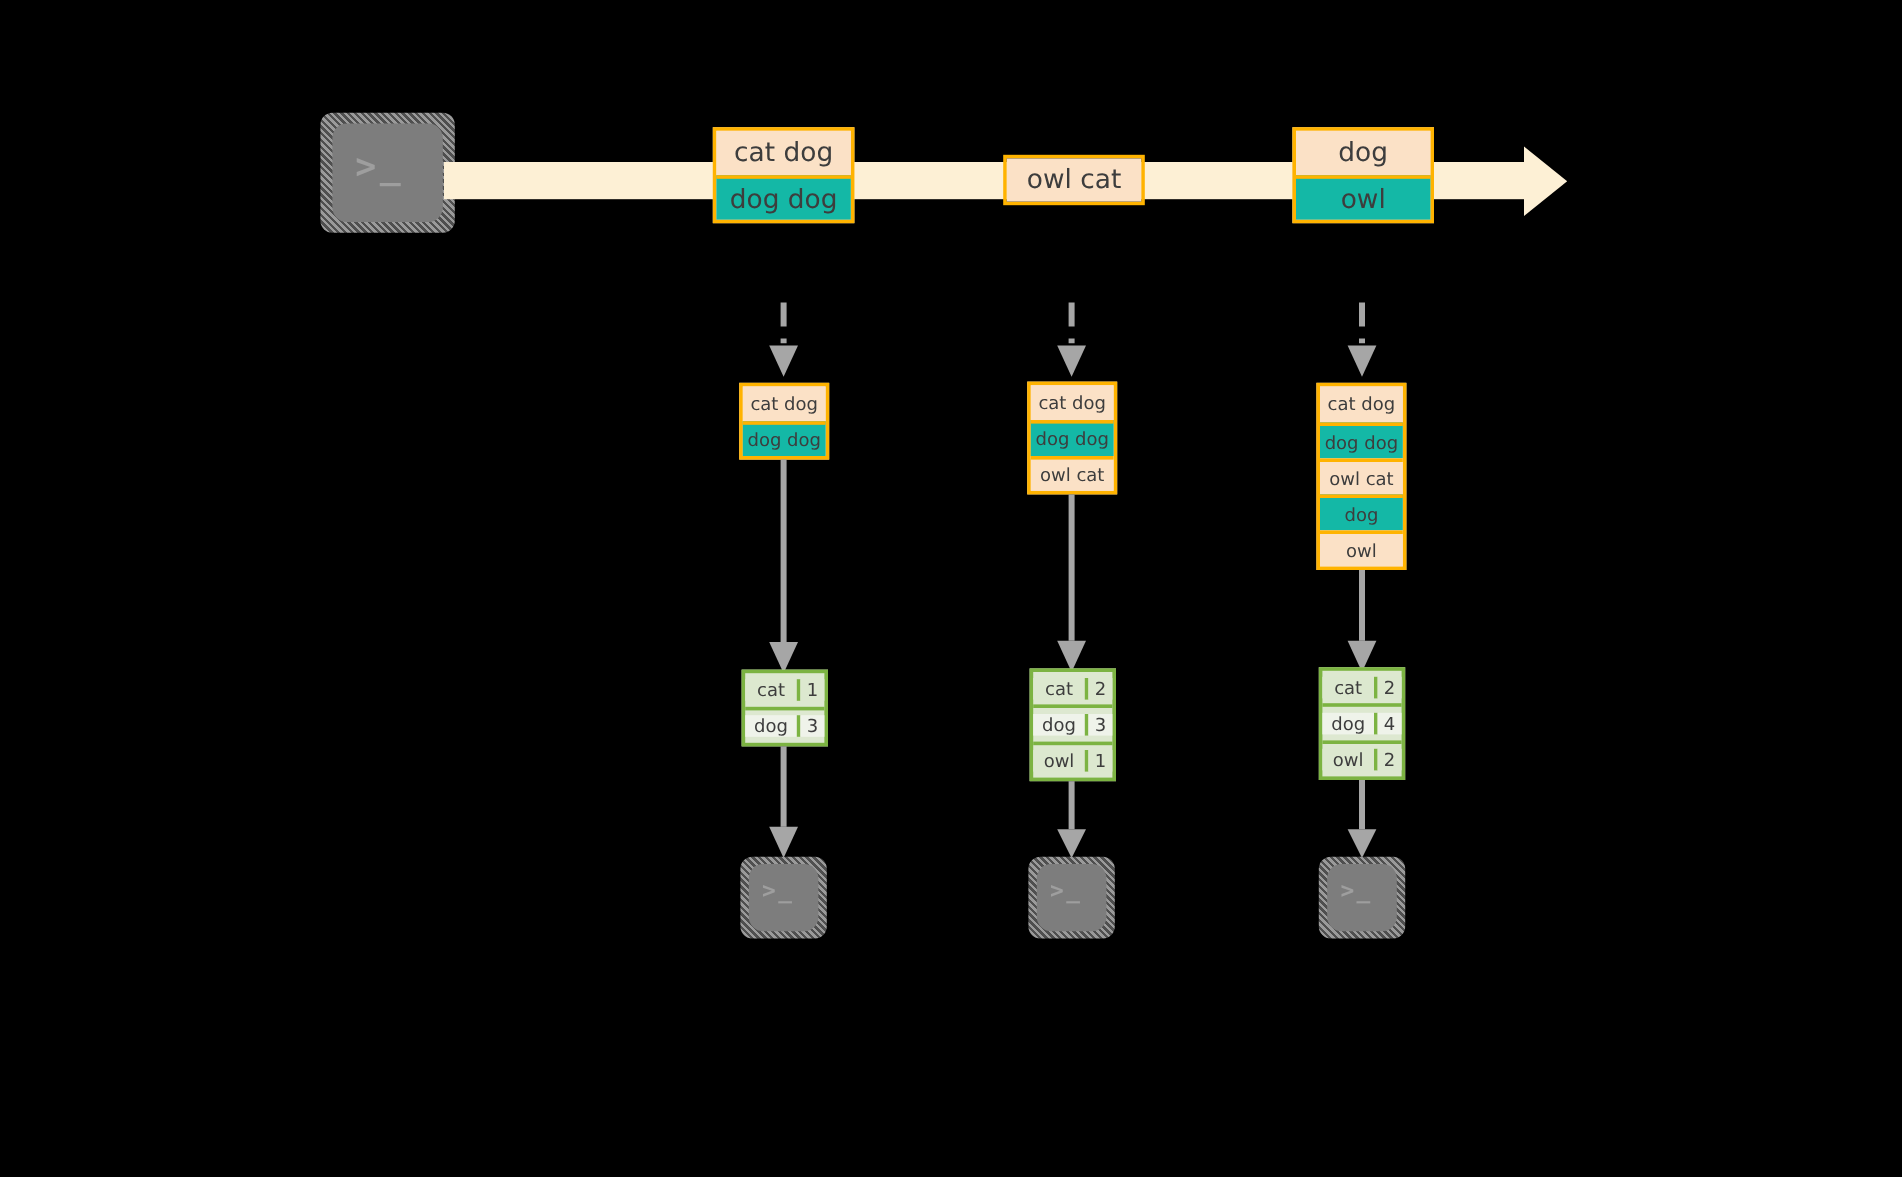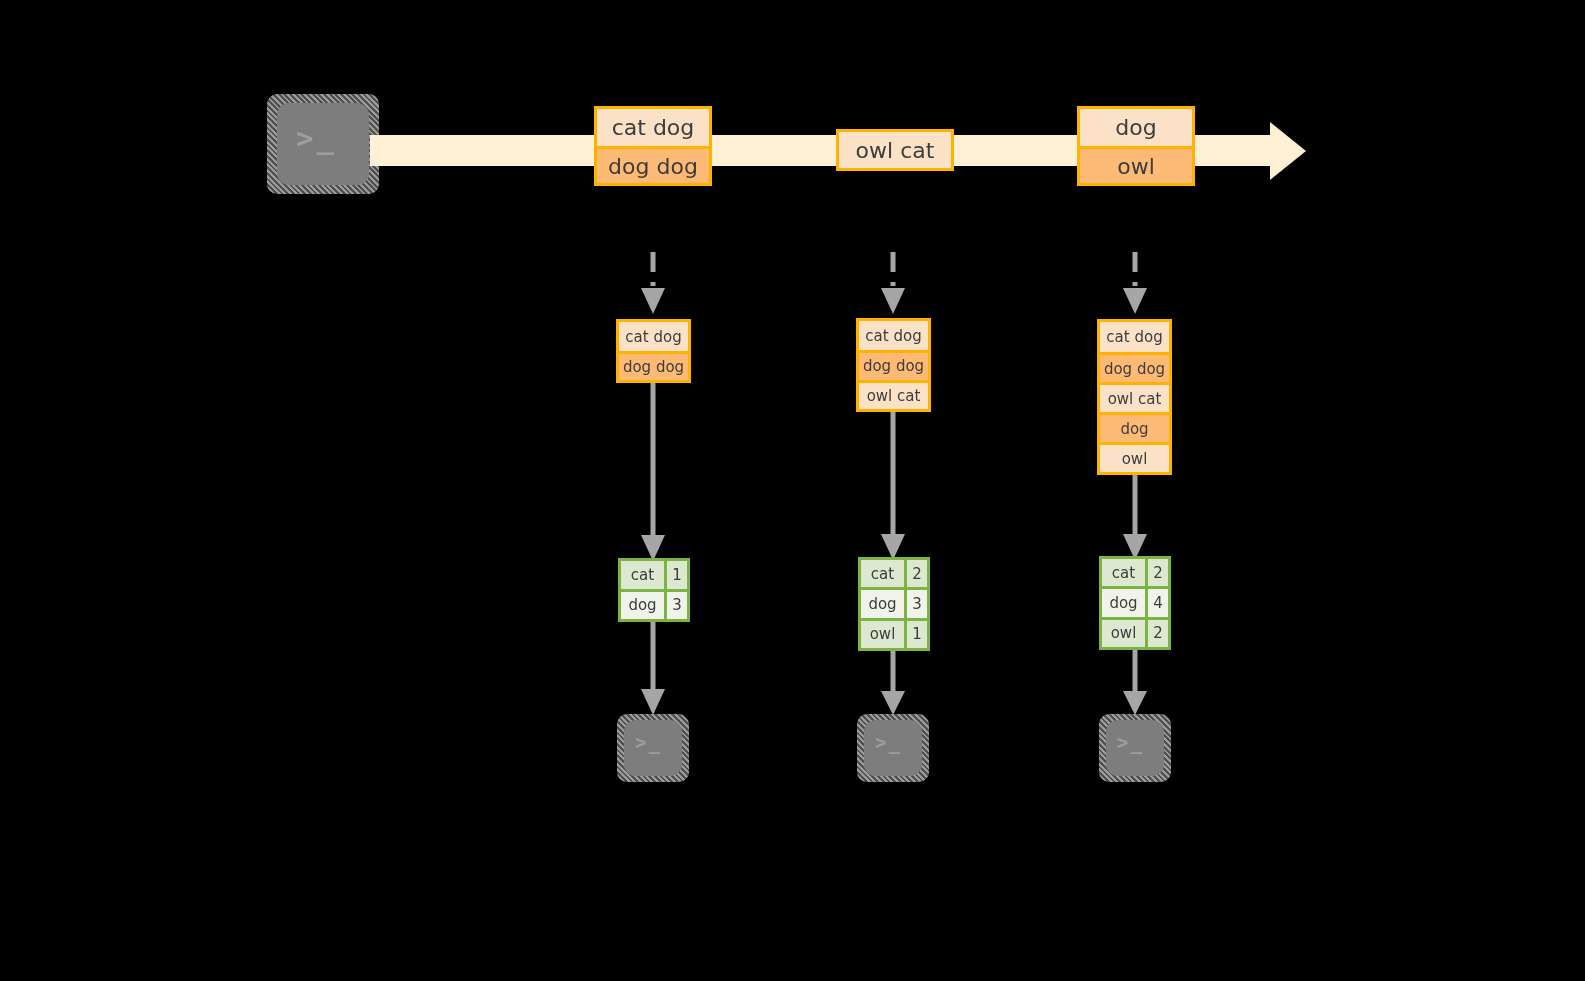--- a/index.html
+++ b/index.html
@@ -68,36 +68,37 @@
   }
   .evt-row {
     box-sizing: border-box;
     display: flex;
     align-items: center;
     justify-content: center;
     color: #3d3d3d;
     white-space: nowrap;
   }
   .evt-row.shade-a { background: #fbe1c6; }
-  .evt-row.shade-b { background: #fdba74; }
+  .evt-row.shade-b { background: #14b8a6; }
   .evt-row + .evt-row { border-top: 3px solid #ffb300; }
 
   
   .res-box {
     position: absolute;
     box-sizing: border-box;
     border: 3px solid #7cb342;
     background: #dde8d0;
     display: flex;
     flex-direction: column;
   }
   .res-row {
     display: flex;
     box-sizing: border-box;
     flex: 1 1 0;
+    align-items: center;
   }
   .res-row + .res-row { border-top: 3px solid #7cb342; }
   .res-cell {
     box-sizing: border-box;
     display: flex;
     align-items: center;
     justify-content: center;
     color: #3d3d3d;
     white-space: nowrap;
   }

